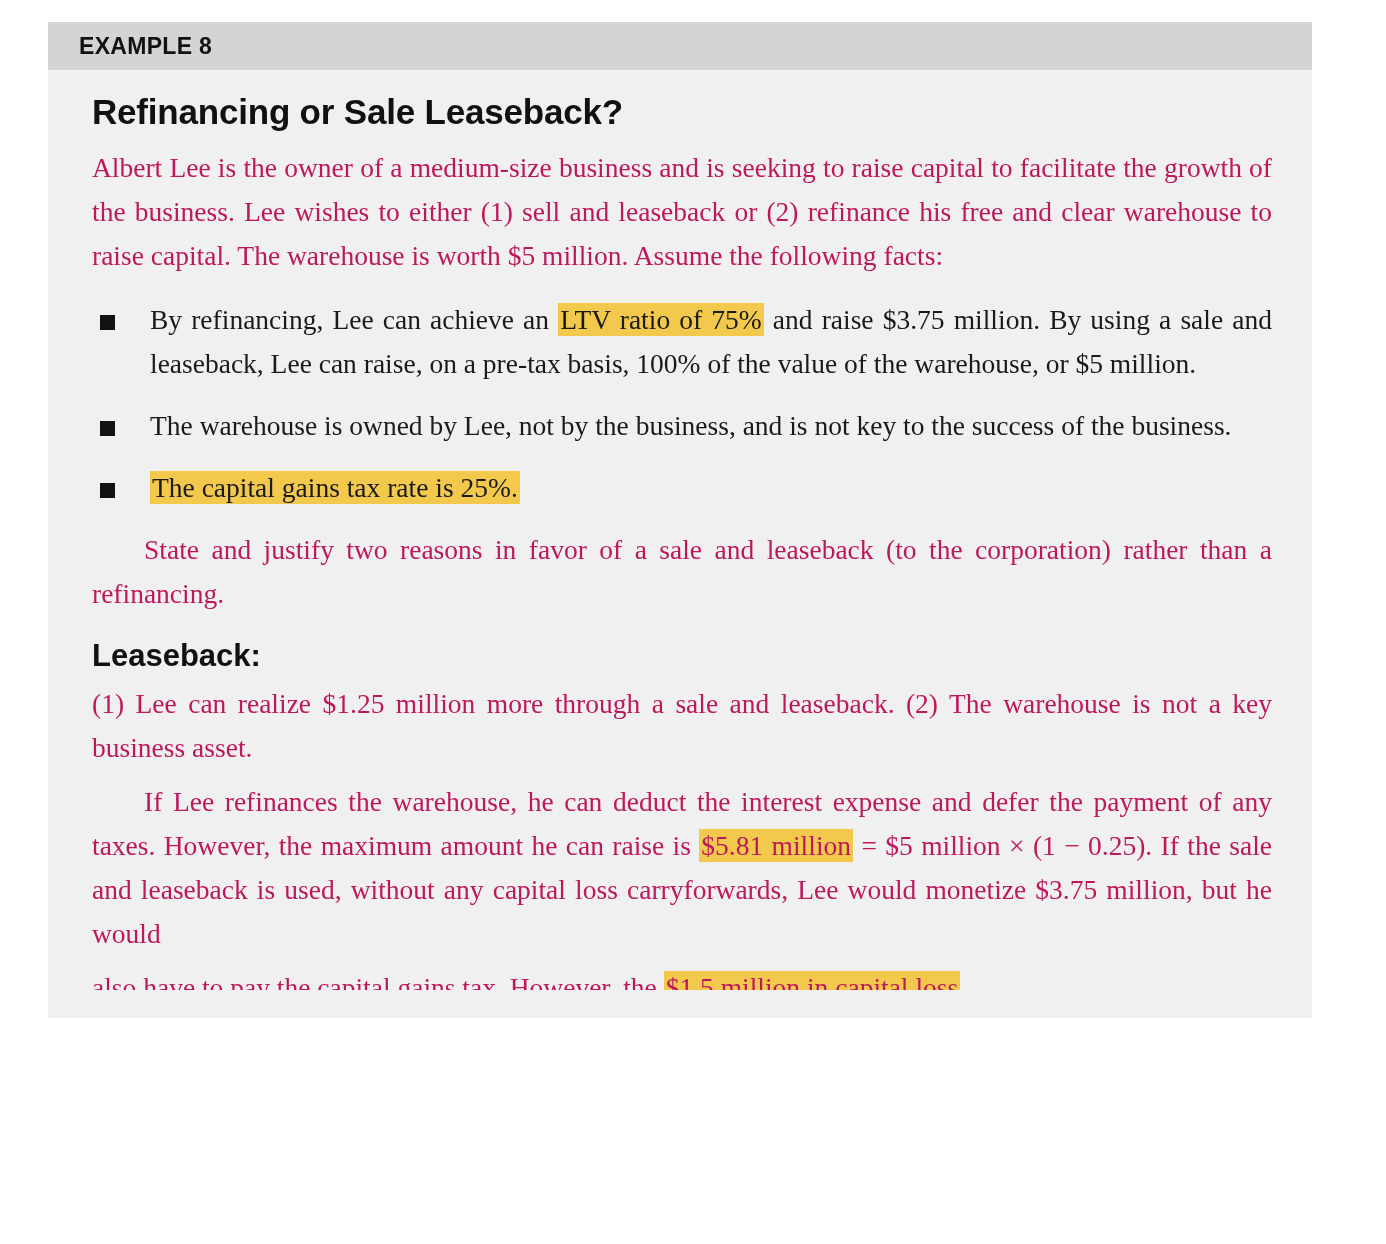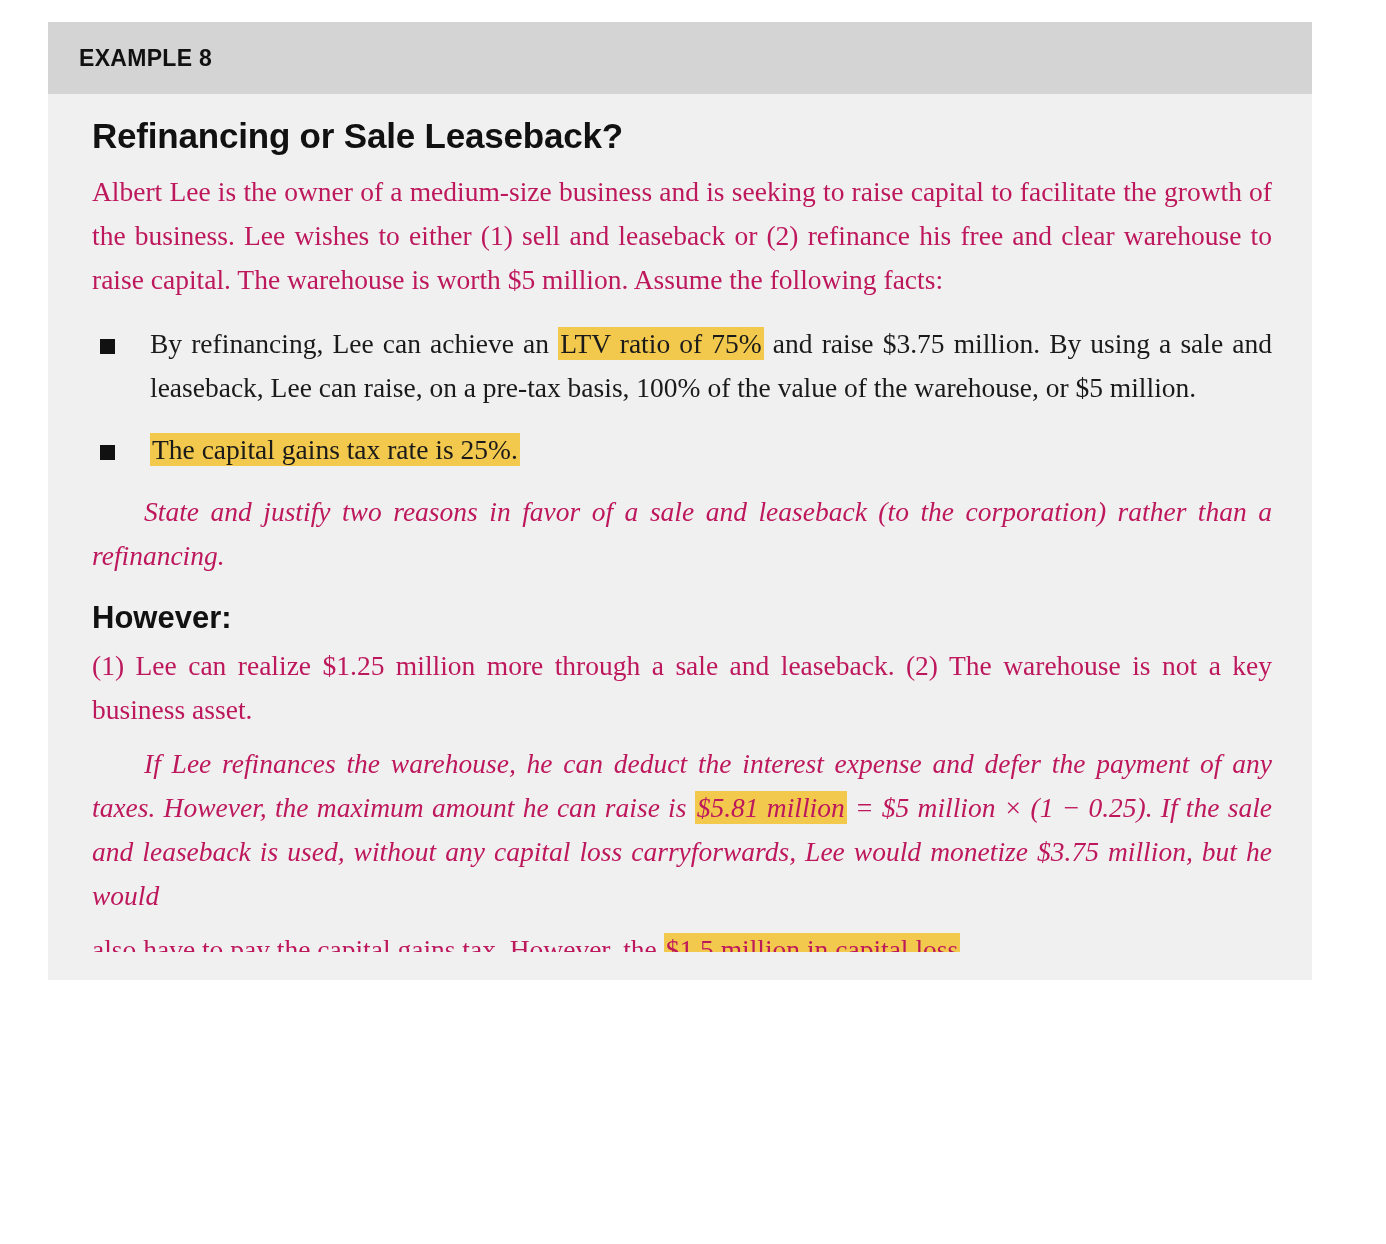--- a/index.html
+++ b/index.html
@@ -21,21 +21,21 @@
   }
   .example-box {
     position: absolute;
     left: 48px;
     top: 22px;
     width: 1264px;
     background: #f0f0f0;
   }
   .example-header {
     background: #d4d4d4;
-    height: 72px;
+    height: 48px;
     display: flex;
     align-items: center;
     padding-left: 31px;
     box-sizing: border-box;
   }
   .example-header-label {
     font-family: "Liberation Sans", sans-serif;
     font-weight: bold;
     font-size: 23px;
     letter-spacing: 0.3px;
@@ -57,21 +57,20 @@
     font-size: 27.5px;
     line-height: 1.6;
     color: #be185d;
     margin: 0 0 10px 0;
     text-align: justify;
     text-justify: inter-word;
     hyphens: manual;
   }
   p.indent {
     text-indent: 52px;
-    font-style: italic;
   }
   ul.facts {
     list-style: none;
     margin: 20px 0 10px 0;
     padding: 0;
   }
   ul.facts li {
     position: relative;
     padding-left: 58px;
     margin-bottom: 18px;
@@ -121,30 +120,30 @@
 
       <h1 class="title">Refinancing or Sale Leaseback?</h1>
 
       <p class="body-text">Albert Lee is the owner of a medium-size business and is seeking to raise capital to facilitate the growth of the business. Lee wishes to either (1) sell and leaseback or (2) refinance his free and clear warehouse to raise capital. The warehouse is worth $5 million. Assume the following facts:</p>
 
       <ul class="facts">
         <li>
           <span class="bullet"></span><span>By refinancing, Lee can achieve an </span><span class="hl">LTV ratio of 75%</span><span> and raise $3.75 million. By using a sale and leaseback, Lee can raise, on a pre-tax basis, 100% of the value of the warehouse, or $5 million.</span>
         </li>
         <li>
-          <span class="bullet"></span>
+          <span class="bullet"></span><span>The warehouse is owned by Lee, not by the business, and is not key to the success of the business.</span>
         </li>
         <li>
           <span class="bullet"></span><span class="hl">The capital gains tax rate is 25%.</span>
         </li>
       </ul>
 
       <p class="body-text indent">State and justify two reasons in favor of a sale and leaseback (to the corporation) rather than a refinancing.</p>
 
-      <h2 class="solution">However:</h2>
+      <h2 class="solution">Leaseback:</h2>
 
       <p class="body-text">(1) Lee can realize $1.25 million more through a sale and leaseback. (2) The warehouse is not a key business asset.</p>
 
       <p class="body-text indent"><span>If Lee refinances the warehouse, he can deduct the interest expense and defer the payment of any taxes. However, the maximum amount he can raise is </span><span class="hl">$5.81 million</span><span> = $5 million × (1 − 0.25). If the sale and leaseback is used, without any capital loss carryforwards, Lee would monetize $3.75 million, but he would </span></p>
 
       <p class="body-text lastline"><span>also have to pay the capital gains tax. However, the </span><span class="hl">$1.5 million in capital loss</span></p>
 
     </div>
   </div>
 </div>

